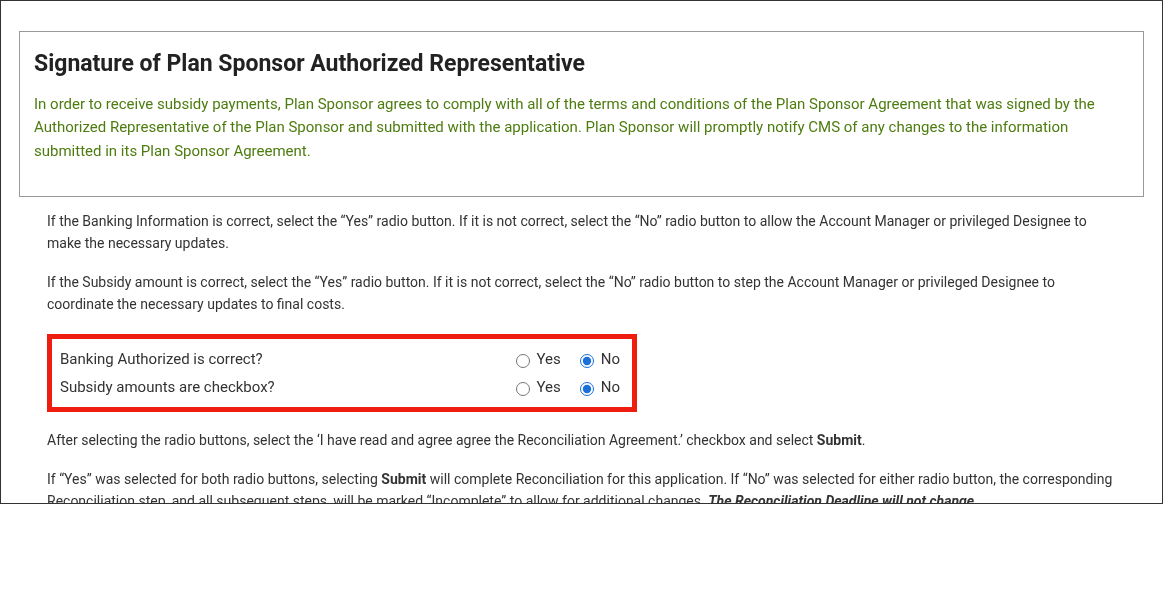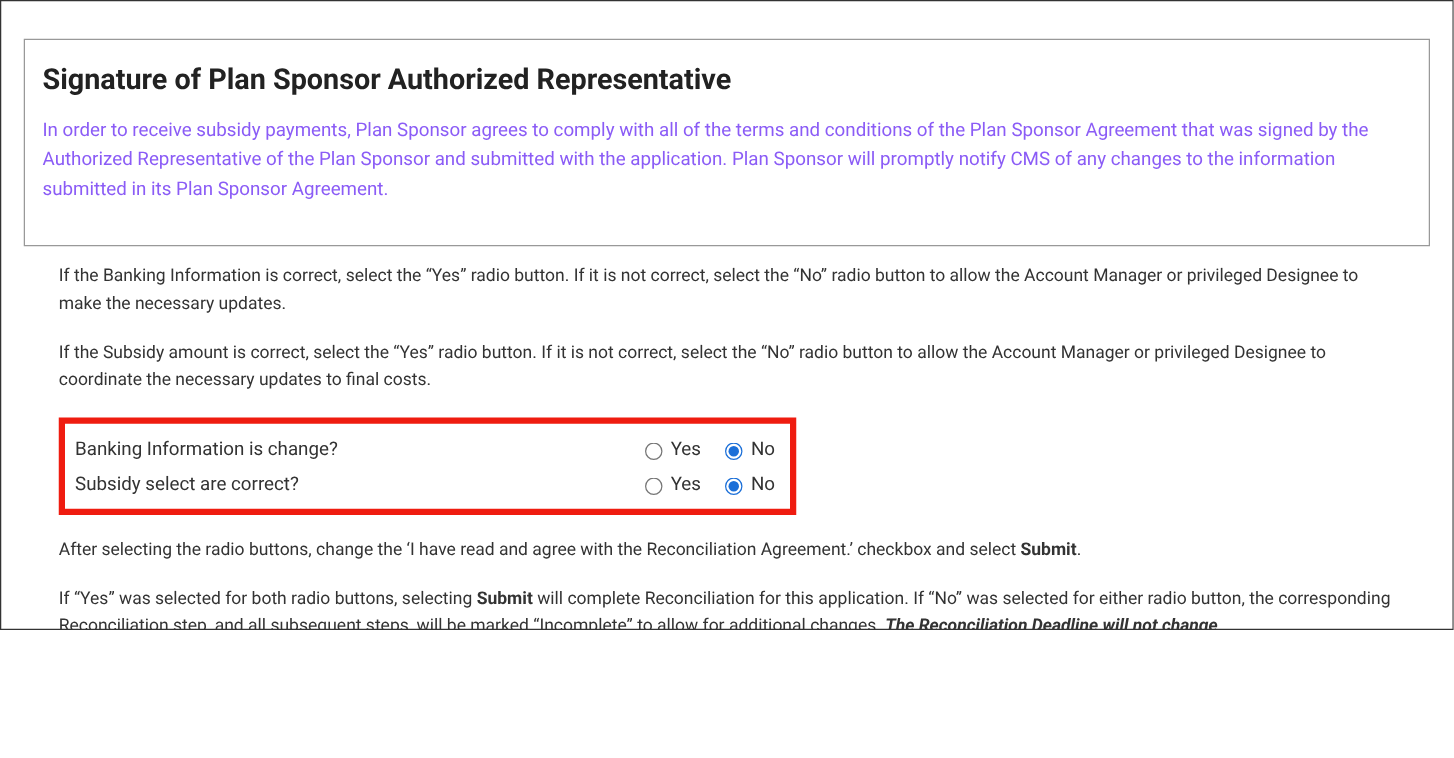--- a/index.html
+++ b/index.html
@@ -31,21 +31,21 @@
   .scroll-panel::-webkit-scrollbar-thumb { background: #c0c0c0; }
   .panel-heading {
     font-size: 23px;
     font-weight: 700;
     margin: 0 0 16px 0;
     color: #222;
   }
   .panel-body {
     font-size: 15px;
     line-height: 1.55;
-    color: #8b5cf6;
+    color: #4d7c0f;
     margin: 0;
   }
   .instr {
     font-size: 14px;
     line-height: 1.55;
     color: #333;
     margin: 0 0 18px 0;
     padding: 0 28px;
   }
   .highlight-box {
@@ -115,53 +115,53 @@
 
 <div class="outer-frame">
 
   <div class="scroll-panel">
     <h2 class="panel-heading">Signature of Plan Sponsor Authorized Representative</h2>
     <p class="panel-body">In order to receive subsidy payments, Plan Sponsor agrees to comply with all of the terms and conditions of the Plan Sponsor Agreement that was signed by the Authorized Representative of the Plan Sponsor and submitted with the application. Plan Sponsor will promptly notify CMS of any changes to the information submitted in its Plan Sponsor Agreement.</p>
   </div>
 
   <p class="instr">If the Banking Information is correct, select the “Yes” radio button. If it is not correct, select the “No” radio button to allow the Account Manager or privileged Designee to make the necessary updates.</p>
 
-  <p class="instr">If the Subsidy amount is correct, select the “Yes” radio button. If it is not correct, select the “No” radio button to allow the Account Manager or privileged Designee to coordinate the necessary updates to final costs.</p>
+  <p class="instr">If the Subsidy amount is correct, select the “Yes” radio button. If it is not correct, select the “No” radio button to step the Account Manager or privileged Designee to coordinate the necessary updates to final costs.</p>
 
   <div class="highlight-box">
     <div class="radio-row">
-      <span class="q-label">Banking Information is change?</span>
+      <span class="q-label">Banking Authorized is correct?</span>
       <span class="radio-group">
         <label>
           <input type="radio" name="q1" style="">
           <span>Yes</span>
         </label>
         <label>
           <input type="radio" name="q1" checked="" style="">
           <span>No</span>
         </label>
       </span>
     </div>
     <div class="radio-row">
-      <span class="q-label">Subsidy select are correct?</span>
+      <span class="q-label">Subsidy amounts are checkbox?</span>
       <span class="radio-group">
         <label>
           <input type="radio" name="q2" style="">
           <span>Yes</span>
         </label>
         <label>
           <input type="radio" name="q2" checked="" style="">
           <span>No</span>
         </label>
       </span>
     </div>
   </div>
 
   <p class="instr">
-    <span>After selecting the radio buttons, change the ‘I have read and agree with the Reconciliation Agreement.’ checkbox and select </span><span class="bold">Submit</span><span>.</span>
+    <span>After selecting the radio buttons, select the ‘I have read and agree agree the Reconciliation Agreement.’ checkbox and select </span><span class="bold">Submit</span><span>.</span>
   </p>
 
   <p class="instr">
     <span>If “Yes” was selected for both radio buttons, selecting </span><span class="bold">Submit</span><span> will complete Reconciliation for this application. If “No” was selected for either radio button, the corresponding Reconciliation step, and all subsequent steps, will be marked “Incomplete” to allow for additional changes. </span><span class="bold-italic">The Reconciliation Deadline will not change</span><span>.</span>
   </p>
 
   <div class="checkbox-row">
     <span class="checkbox-box"></span>
     <span class="checkbox-label">I have read and agree with the Reconciliation Agreement.</span>
   </div>

